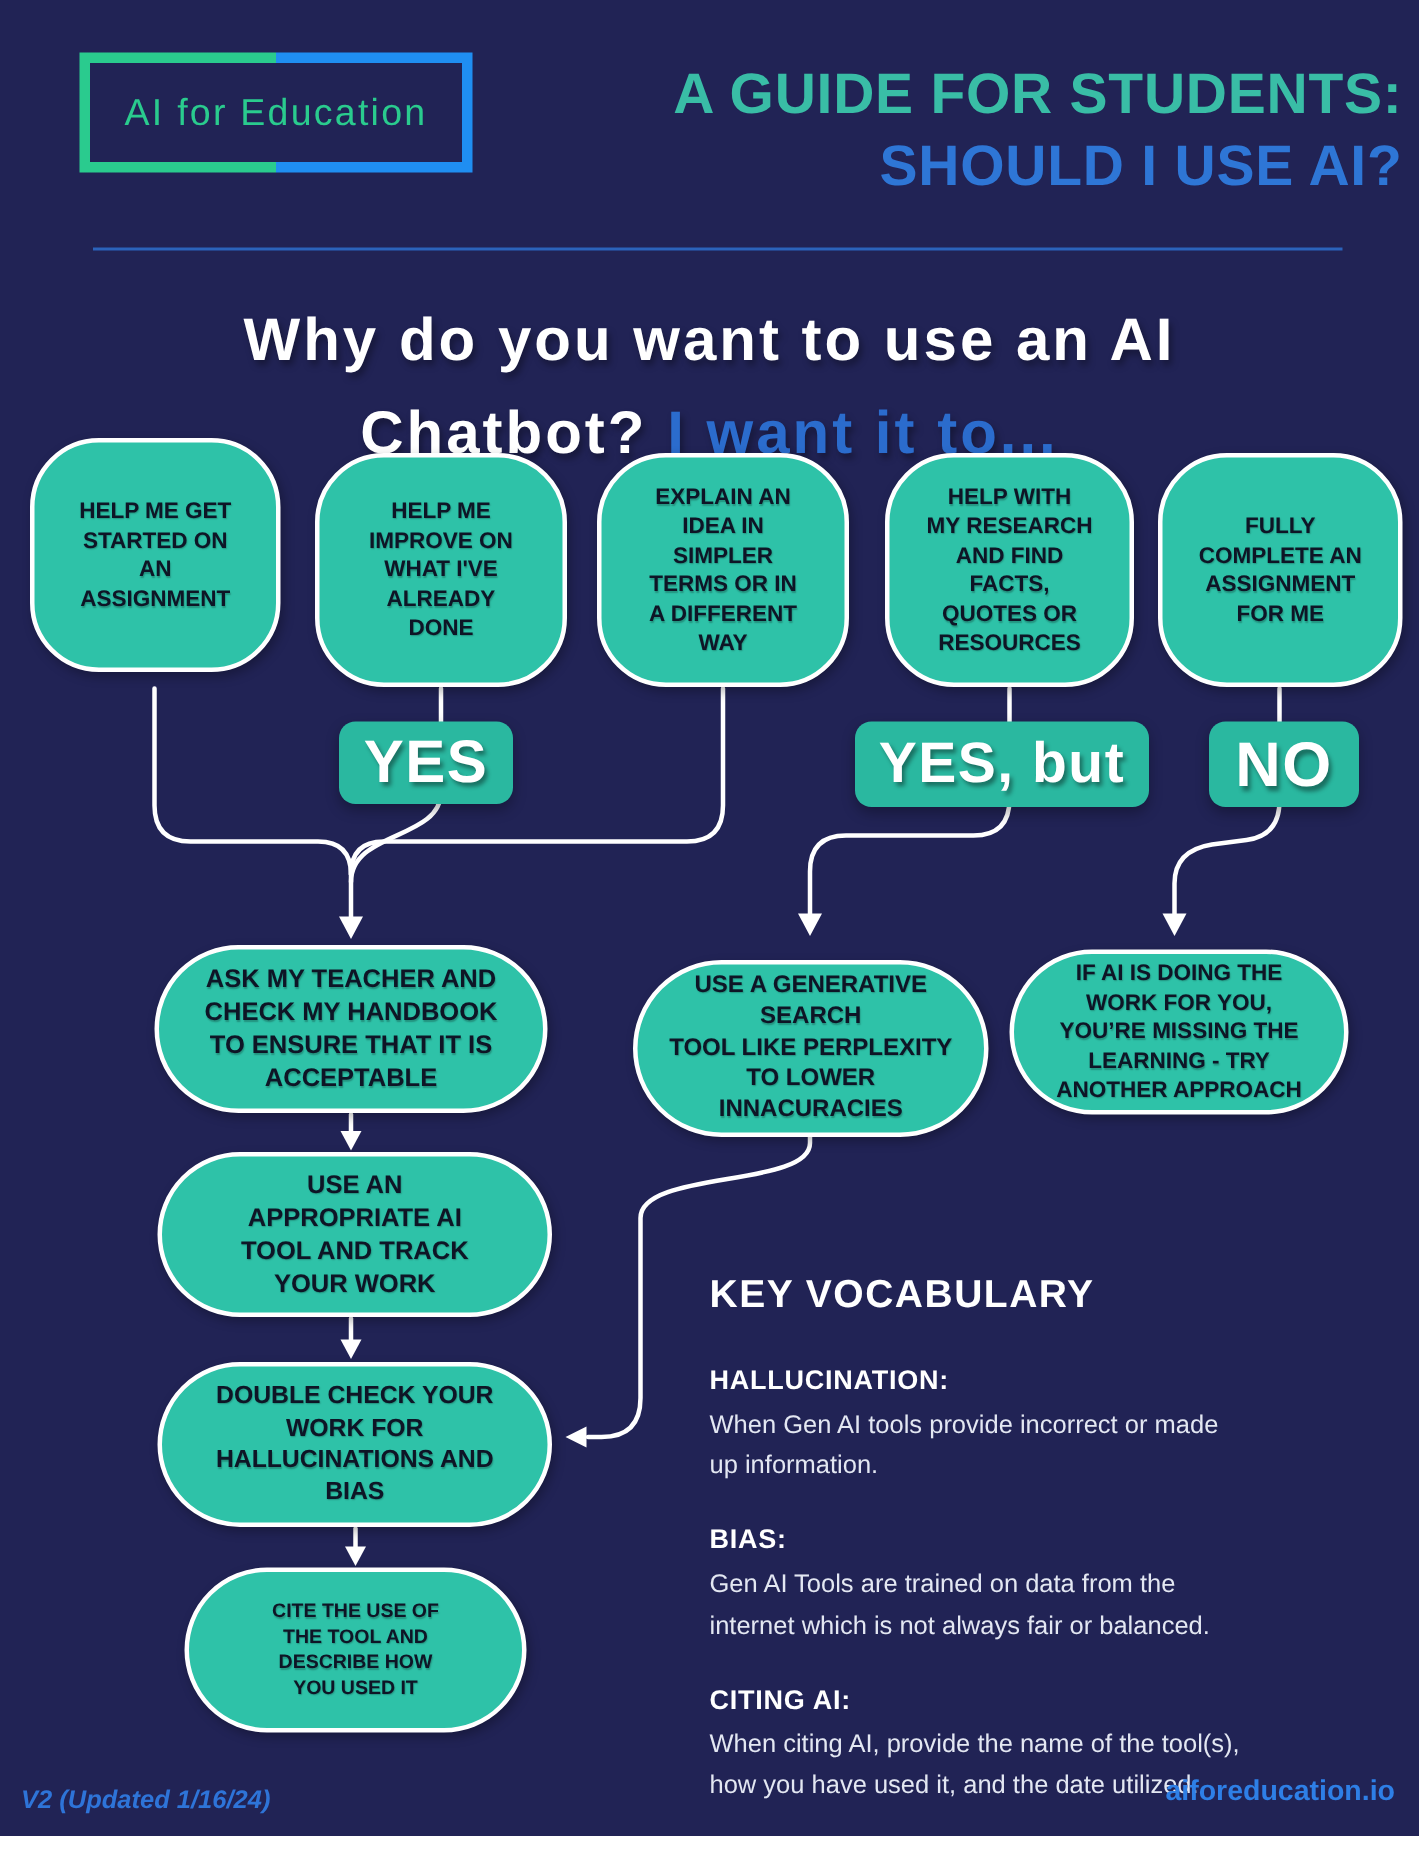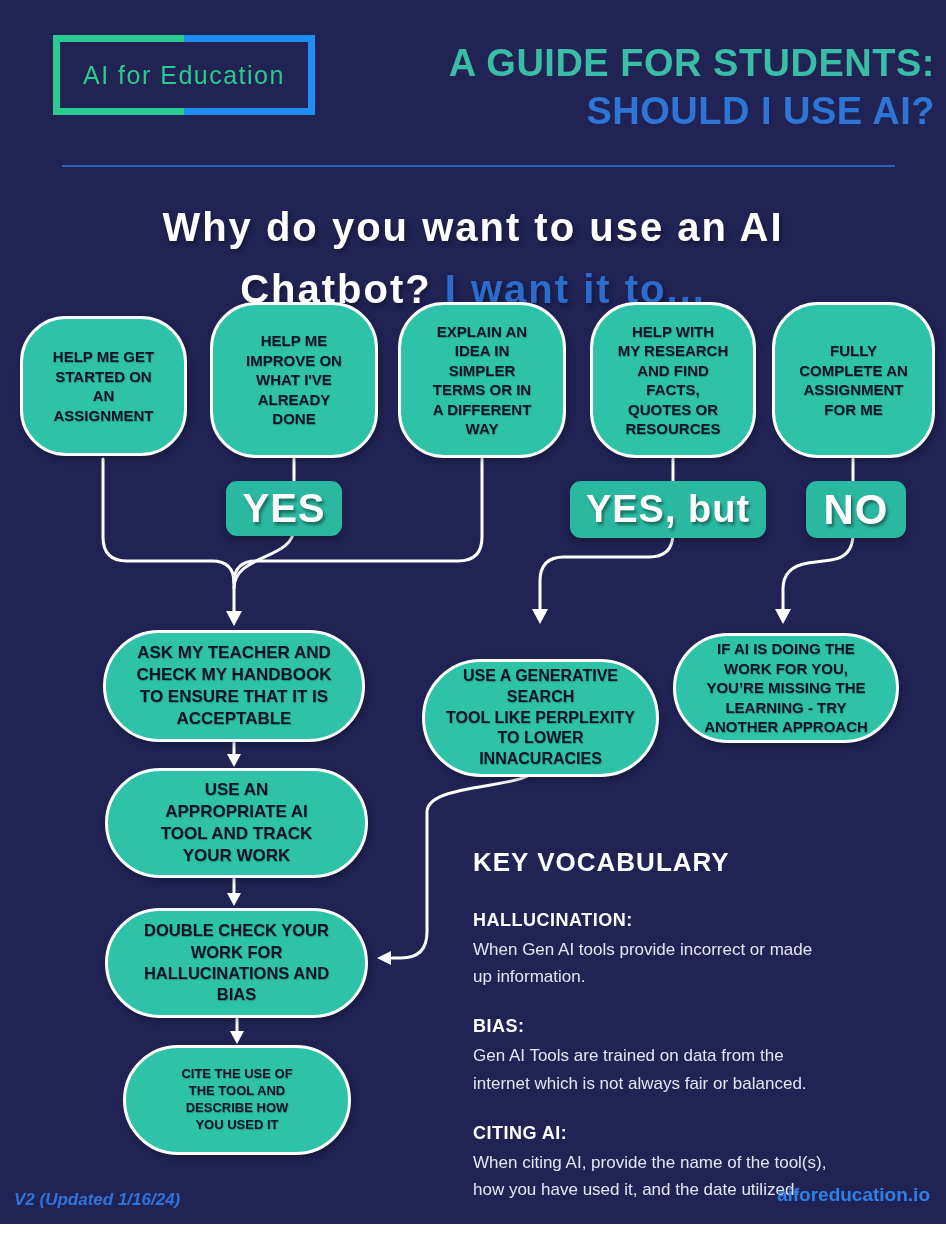--- a/index.html
+++ b/index.html
@@ -110,21 +110,21 @@
     <div class="title-line2">SHOULD I USE AI?</div>
   </div>
   <div class="divider"></div>
 
   <h1 class="question">
     <span>Why do you want to use an AI</span><br>
     <span>Chatbot?</span>
     <span class="blue">I want it to...</span>
   </h1>
 
-  <div class="box reason" style="left:20px;  top:316px; width:167px; height:140px;">HELP ME GET
+  <div class="box reason" style="left:20px;  top:292px; width:167px; height:156px;">HELP ME GET
 STARTED ON
 AN
 ASSIGNMENT</div>
   <div class="box reason" style="left:210px; top:302px; width:168px; height:156px;">HELP ME
 IMPROVE ON
 WHAT I'VE
 ALREADY
 DONE</div>
   <div class="box reason" style="left:398px; top:302px; width:168px; height:156px;">EXPLAIN AN
 IDEA IN
@@ -144,21 +144,21 @@
 FOR ME</div>
 
   <div class="badge" style="left:226px; top:481px; width:116px; height:55px; font-size:40px;">YES</div>
   <div class="badge" style="left:570px; top:481px; width:196px; height:57px; font-size:38px;">YES, but</div>
   <div class="badge" style="left:806px; top:481px; width:100px; height:57px; font-size:42px;">NO</div>
 
   <div class="box pill" style="left:103px; top:630px; width:262px; height:112px; font-size:17px;">ASK MY TEACHER AND
 CHECK MY HANDBOOK
 TO ENSURE THAT IT IS
 ACCEPTABLE</div>
-  <div class="box pill" style="left:422px; top:659px; width:237px; height:118px; font-size:16px;">USE A GENERATIVE
+  <div class="box pill" style="left:422px; top:640px; width:237px; height:118px; font-size:16px;">USE A GENERATIVE
 SEARCH
 TOOL LIKE PERPLEXITY
 TO LOWER
 INNACURACIES</div>
   <div class="box pill" style="left:673px; top:633px; width:226px; height:110px; font-size:15px;">IF AI IS DOING THE
 WORK FOR YOU,
 YOU’RE MISSING THE
 LEARNING - TRY
 ANOTHER APPROACH</div>
   <div class="box pill" style="left:105px; top:768px; width:263px; height:110px; font-size:17px;">USE AN

